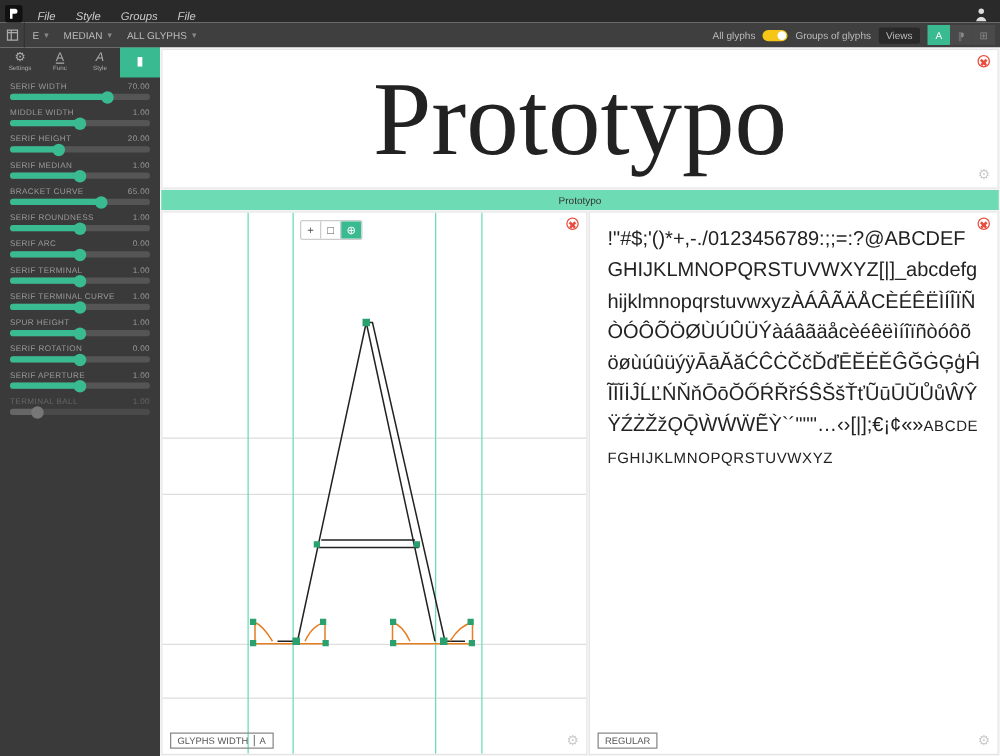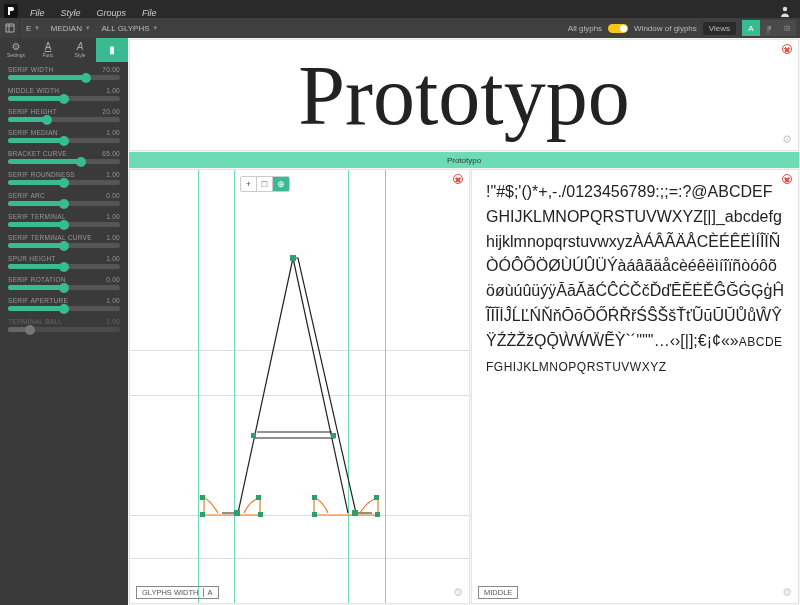--- a/index.html
+++ b/index.html
@@ -117,21 +117,21 @@
     <span>MEDIAN</span>
       <span class="chev">▾</span>
   </div>
   <div class="field">
     <span>ALL GLYPHS</span>
       <span class="chev">▾</span>
   </div>
   <div class="right">
     <span>All glyphs</span>
     <div class="toggle-pill"></div>
-    <span>Window of glyphs</span>
+    <span>Groups of glyphs</span>
     <div class="views-btn">Views</div>
     <div class="view-icons">
       <div class="vicon active">A</div>
       <div class="vicon dim">⁋</div>
       <div class="vicon dim">⊞</div>
     </div>
   </div>
 </div>
 
 <div class="main">
@@ -360,19 +360,19 @@
           <span style="color:#ccc;font-size:11px">⚙</span>
         </div>
       </div>
 
       <div class="panel glyph-panel">
         <div class="close-dot"></div>
         <div class="glyph-text">
           <span>!"#$;'()*+,-./0123456789:;;=:?@ABCDEFGHIJKLMNOPQRSTUVWXYZ[|]_abcdefghijklmnopqrstuvwxyzÀÁÂÃÄÅCÈÉÊËÌÍÎÏÑÒÓÔÕÖØÙÚÛÜÝàáâãäåcèéêëìíîïñòóôõöøùúûüýÿĀāĂăĆĈĊČčĎďĒĔĖĚĜĞĠĢģĤĨĪĬİĴĹĽŃŇňŌōŎŐŔŘřŚŜŠšŤťŨūŪŬŮůŴŶŸŹŻŽžǪǬẀẂẄẼỲ`´'""'…‹›[|];€¡¢«»</span><span class="small-caps">ABCDEFGHIJKLMNOPQRSTUVWXYZ</span>
         </div>
         <div class="footer-bar">
-          <div class="btn-outline">MIDDLE</div>
+          <div class="btn-outline">REGULAR</div>
           <span style="color:#ccc;font-size:11px">⚙</span>
         </div>
       </div>
     </div>
   </div>
 </div>
 
 </body></html>

